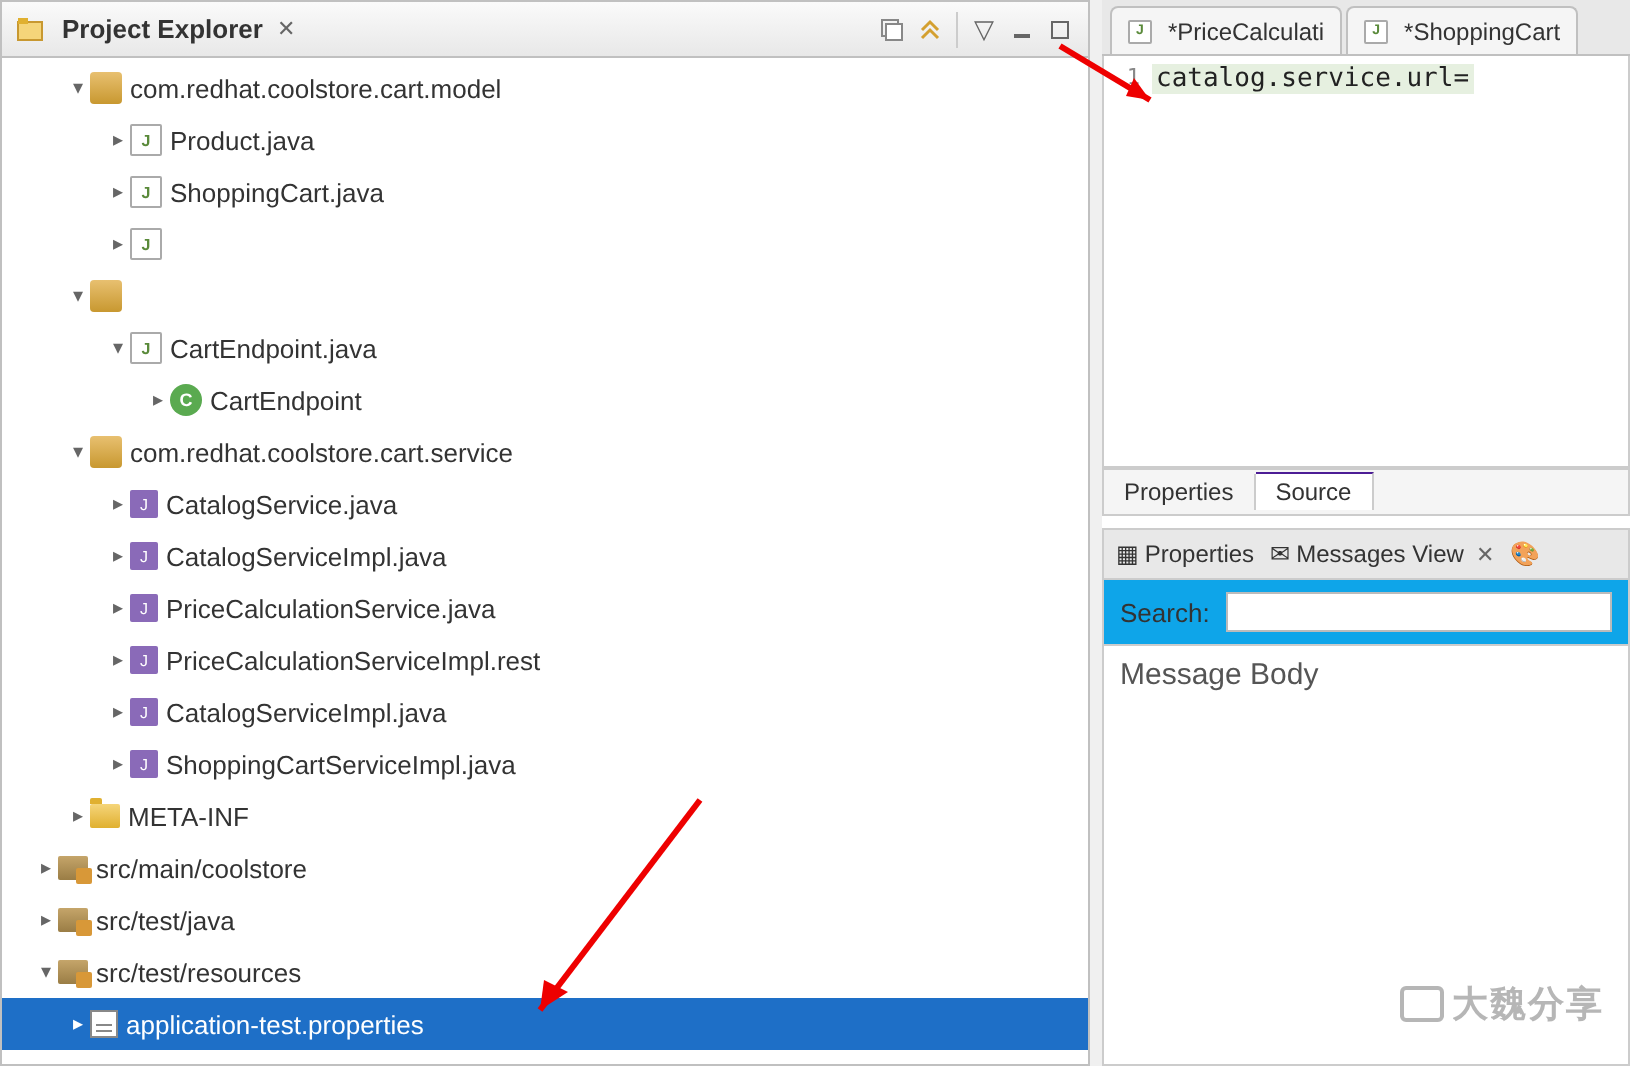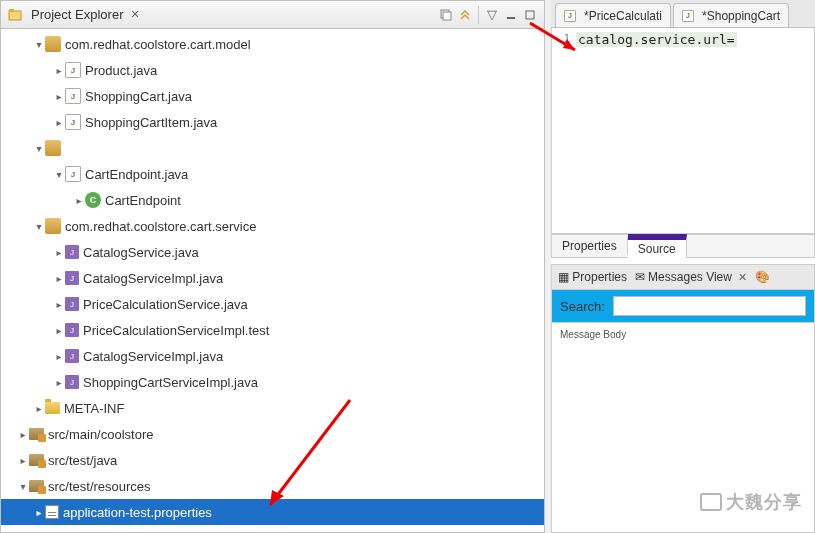--- a/index.html
+++ b/index.html
@@ -4,21 +4,21 @@
   <style>
     * { margin: 0; padding: 0; box-sizing: border-box; }
     body { font-family: "Segoe UI", Arial, sans-serif; font-size: 13px; background: #f0f0f0; color: #333; width: 815px; height: 533px; overflow: hidden; position: relative; }
     
     .main-container { display: flex; height: 100%; }
     
     
     .left-panel { width: 545px; background: #fff; border: 1px solid #c0c0c0; display: flex; flex-direction: column; }
     .panel-header { height: 28px; background: linear-gradient(#fafafa, #e8e8e8); border-bottom: 1px solid #c0c0c0; display: flex; align-items: center; padding: 0 6px; }
     .panel-title { display: flex; align-items: center; gap: 4px; }
-    .panel-title-text { font-weight: normal; color: #333; }
+    .panel-title-text { font-weight: bold; color: #333; }
     .close-x { margin-left: 3px; color: #666; font-size: 11px; }
     .panel-toolbar { margin-left: auto; display: flex; align-items: center; gap: 3px; }
     .tb-icon { width: 16px; height: 16px; display: inline-flex; align-items: center; justify-content: center; cursor: pointer; color:#666; }
     .tb-divider { width:1px; height:18px; background:#ccc; margin:0 2px;}
     
     .tree { flex: 1; overflow: auto; padding: 2px 0; background: #fff; }
     .tree-row { display: flex; align-items: center; height: 26px; white-space: nowrap; cursor: default; }
     .tree-row.selected { background: #1e6fc7; color: #fff; }
     .arrow { width: 12px; text-align: center; color: #666; font-size: 10px; user-select:none;}
     .tree-row.selected .arrow { color:#fff; }
@@ -40,28 +40,28 @@
     .right-panel { flex: 1; display: flex; flex-direction: column; background:#fff; margin-left:6px;}
     .editor-tabs { height: 28px; background: #e8e8e8; border-bottom: 1px solid #c0c0c0; display: flex; align-items: flex-end; padding-left:4px; }
     .editor-tab { height: 24px; padding: 0 8px; background: #f5f5f5; border: 1px solid #c0c0c0; border-bottom: none; border-radius: 4px 4px 0 0; display: flex; align-items: center; gap: 4px; margin-right: 2px; font-size:12px; cursor:pointer;justify-content:space-between; }
     .editor-area { flex: 1; background: #fff; font-family: 'Consolas', monospace; font-size: 13px; padding: 4px; border:1px solid #ccc; border-top:none; position:relative;}
     .editor-line { display:flex; }
     .line-num { width:20px; color:#888; text-align:right; padding-right:6px; font-size:11px;}
     .line-content { color:#222; background:#e6f0e0; padding:0 2px; }
     
     .bottom-tabs { height: 24px; border:1px solid #ccc; background:#f5f5f5; display:flex; align-items:center; }
     .b-tab { padding: 2px 10px; font-size:12px; border-right:1px solid #ccc; cursor:pointer; }
-    .b-tab.active { background:#fff; border-top:6px solid #4c1d95; margin-top:-1px;}
+    .b-tab.active { background:#fff; border-top:1px solid #4c1d95; margin-top:-1px;}
     
     .views-header { height: 26px; background:#e8e8e8; border:1px solid #ccc; display:flex; align-items:center; padding:0 6px; gap:8px; margin-top:6px;}
     .view-tab { display:flex; align-items:center; gap:3px; font-size:12px; cursor:pointer; }
     .search-row { padding: 6px 8px; border:1px solid #ccc; border-top:none; display:flex; align-items:center; gap:8px; background:#0ea5e9;}
     .search-input { flex:1; height:20px; border:1px solid #bbb; padding:0 4px; font-size:12px;}
     .msg-body-panel { border:1px solid #ccc; border-top:none; padding:6px 8px; flex:1; background:#fff; position:relative;}
-    .msg-body-label { font-size:10px; color:#555; }
+    .msg-body-label { font-size:15px; color:#555; }
     
     
     .watermark { position:absolute; right:12px; bottom:18px; color:#aaa; font-size:18px; font-weight:bold; letter-spacing:1px; opacity:0.85; text-shadow:0 1px 1px #fff; display:flex; align-items:center; gap:4px;}
     .watermark::before { content:''; width:18px; height:14px; border:2px solid #aaa; border-radius:3px; display:inline-block;}
     
     
     .red-arrow { position:absolute; pointer-events:none; }
     .arrow-line { stroke:#e00; stroke-width:3; fill:none; }
     .arrow-head { fill:#e00; }
   </style>
@@ -121,21 +121,20 @@
           <span class="label">Product.java</span>
         </div>
       <div class="tree-row" style="padding-left:52px">
           <span class="arrow">▸</span>
           <span class="icon icon-java">J</span>
           <span class="label">ShoppingCart.java</span>
         </div>
       <div class="tree-row" style="padding-left:52px">
           <span class="arrow">▸</span>
           <span class="icon icon-java">J</span>
-          <span class="label">ShoppingCartItem.java</span>
         </div>
       <div class="tree-row" style="padding-left:32px">
           <span class="arrow">▾</span>
           <span class="icon icon-pkg"></span>
         </div>
       <div class="tree-row" style="padding-left:52px">
           <span class="arrow">▾</span>
           <span class="icon icon-java">J</span>
           <span class="label">CartEndpoint.java</span>
         </div>
@@ -160,21 +159,21 @@
           <span class="label">CatalogServiceImpl.java</span>
         </div>
       <div class="tree-row" style="padding-left:52px">
           <span class="arrow">▸</span>
           <span class="icon icon-interface">J</span>
           <span class="label">PriceCalculationService.java</span>
         </div>
       <div class="tree-row" style="padding-left:52px">
           <span class="arrow">▸</span>
           <span class="icon icon-interface">J</span>
-          <span class="label">PriceCalculationServiceImpl.test</span>
+          <span class="label">PriceCalculationServiceImpl.rest</span>
         </div>
       <div class="tree-row" style="padding-left:52px">
           <span class="arrow">▸</span>
           <span class="icon icon-interface">J</span>
           <span class="label">CatalogServiceImpl.java</span>
         </div>
       <div class="tree-row" style="padding-left:52px">
           <span class="arrow">▸</span>
           <span class="icon icon-interface">J</span>
           <span class="label">ShoppingCartServiceImpl.java</span>

